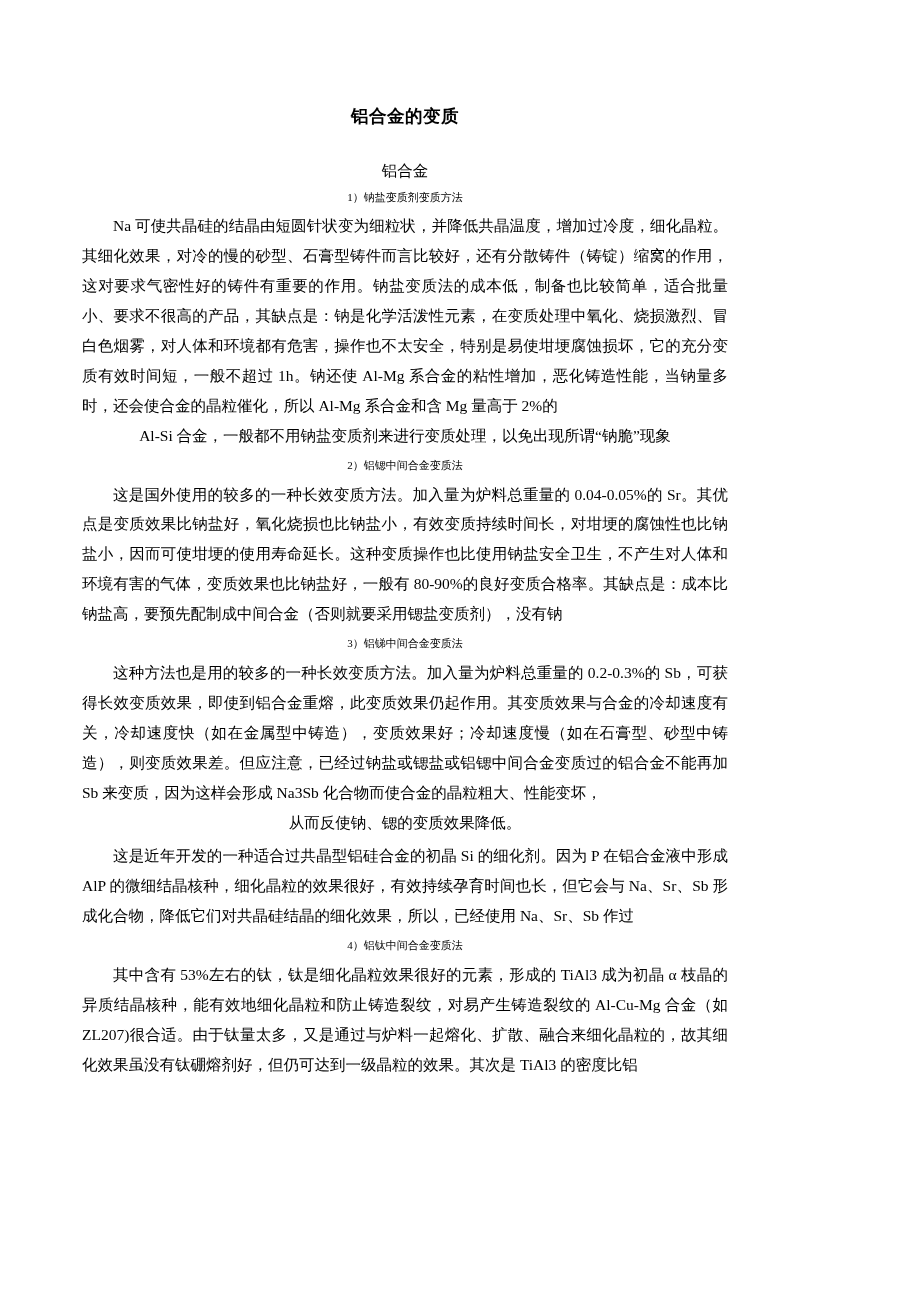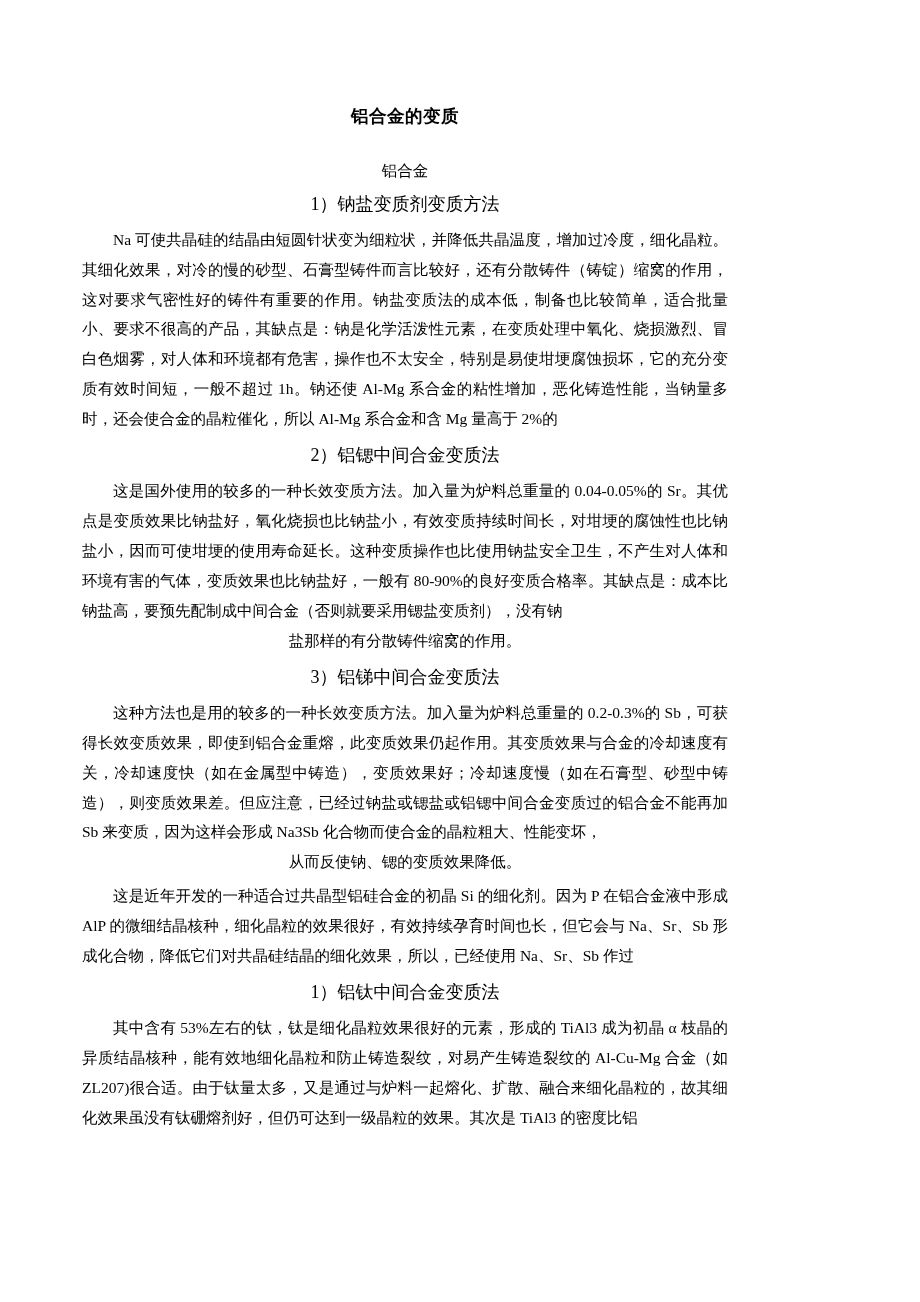--- a/index.html
+++ b/index.html
@@ -29,21 +29,21 @@
     line-height: 1.4;
   }
   .section-head {
     text-align: center;
     font-size: 15.5px;
     line-height: 1.55;
     margin: 4px;
   }
   .sub-head {
     text-align: center;
-    font-size: 18px;
+    font-size: 11px;
     line-height: 1.9;
     margin: 0;
   }
   p.body-text {
     font-size: 15.5px;
     line-height: 1.93;
     margin: 4px;
     text-align: justify;
     text-justify: inter-ideograph;
     text-indent: 2em;
@@ -57,26 +57,26 @@
 </head>
 <body>
 
 <div class="page">
 
   <div class="doc-title">铝合金的变质</div>
 
   <div class="section-head">铝合金</div>
 
   <div class="sub-head">1）钠盐变质剂变质方法</div>
-  <p class="body-text"><span>Na 可使共晶硅的结晶由短圆针状变为细粒状，并降低共晶温度，增加过冷度，细化晶粒。其细化效果，对冷的慢的砂型、石膏型铸件而言比较好，还有分散铸件（铸锭）缩窝的作用，这对要求气密性好的铸件有重要的作用。钠盐变质法的成本低，制备也比较简单，适合批量小、要求不很高的产品，其缺点是：钠是化学活泼性元素，在变质处理中氧化、烧损激烈、冒白色烟雾，对人体和环境都有危害，操作也不太安全，特别是易使坩埂腐蚀损坏，它的充分变质有效时间短，一般不超过 1h。钠还使 Al-Mg 系合金的粘性增加，恶化铸造性能，当钠量多时，还会使合金的晶粒催化，所以 Al-Mg 系合金和含 Mg 量高于 2%的</span></p>
+  <p class="body-text"><span>Na 可使共晶硅的结晶由短圆针状变为细粒状，并降低共晶温度，增加过冷度，细化晶粒。其细化效果，对冷的慢的砂型、石膏型铸件而言比较好，还有分散铸件（铸锭）缩窝的作用，这对要求气密性好的铸件有重要的作用。钠盐变质法的成本低，制备也比较简单，适合批量小、要求不很高的产品，其缺点是：钠是化学活泼性元素，在变质处理中氧化、烧损激烈、冒白色烟雾，对人体和环境都有危害，操作也不太安全，特别是易使坩埂腐蚀损坏，它的充分变质有效时间短，一般不超过 1h。钠还使 Al-Mg 系合金的粘性增加，恶化铸造性能，当钠量多时，还会使合金的晶粒催化，所以 Al-Mg 系合金和含 Mg 量高于 2%的</span><span class="center-tail">Al-Si 合金，一般都不用钠盐变质剂来进行变质处理，以免出现所谓“钠脆”现象</span></p>
 
   <div class="sub-head">2）铝锶中间合金变质法</div>
-  <p class="body-text"><span>这是国外使用的较多的一种长效变质方法。加入量为炉料总重量的 0.04-0.05%的 Sr。其优点是变质效果比钠盐好，氧化烧损也比钠盐小，有效变质持续时间长，对坩埂的腐蚀性也比钠盐小，因而可使坩埂的使用寿命延长。这种变质操作也比使用钠盐安全卫生，不产生对人体和环境有害的气体，变质效果也比钠盐好，一般有 80-90%的良好变质合格率。其缺点是：成本比钠盐高，要预先配制成中间合金（否则就要采用锶盐变质剂），没有钠</span><span class="center-tail">盐那样的有分散铸件缩窝的作用。</span></p>
+  <p class="body-text"><span>这是国外使用的较多的一种长效变质方法。加入量为炉料总重量的 0.04-0.05%的 Sr。其优点是变质效果比钠盐好，氧化烧损也比钠盐小，有效变质持续时间长，对坩埂的腐蚀性也比钠盐小，因而可使坩埂的使用寿命延长。这种变质操作也比使用钠盐安全卫生，不产生对人体和环境有害的气体，变质效果也比钠盐好，一般有 80-90%的良好变质合格率。其缺点是：成本比钠盐高，要预先配制成中间合金（否则就要采用锶盐变质剂），没有钠</span></p>
 
   <div class="sub-head">3）铝锑中间合金变质法</div>
   <p class="body-text"><span>这种方法也是用的较多的一种长效变质方法。加入量为炉料总重量的 0.2-0.3%的 Sb，可获得长效变质效果，即使到铝合金重熔，此变质效果仍起作用。其变质效果与合金的冷却速度有关，冷却速度快（如在金属型中铸造），变质效果好；冷却速度慢（如在石膏型、砂型中铸造），则变质效果差。但应注意，已经过钠盐或锶盐或铝锶中间合金变质过的铝合金不能再加 Sb 来变质，因为这样会形成 Na3Sb 化合物而使合金的晶粒粗大、性能变坏，</span><span class="center-tail">从而反使钠、锶的变质效果降低。</span></p>
 
   <p class="body-text"><span>这是近年开发的一种适合过共晶型铝硅合金的初晶 Si 的细化剂。因为 P 在铝合金液中形成 AlP 的微细结晶核种，细化晶粒的效果很好，有效持续孕育时间也长，但它会与 Na、Sr、Sb 形成化合物，降低它们对共晶硅结晶的细化效果，所以，已经使用 Na、Sr、Sb 作过</span></p>
 
-  <div class="sub-head">1）铝钛中间合金变质法</div>
+  <div class="sub-head">4）铝钛中间合金变质法</div>
   <p class="body-text"><span>其中含有 53%左右的钛，钛是细化晶粒效果很好的元素，形成的 TiAl3 成为初晶 α 枝晶的异质结晶核种，能有效地细化晶粒和防止铸造裂纹，对易产生铸造裂纹的 Al-Cu-Mg 合金（如 ZL207)很合适。由于钛量太多，又是通过与炉料一起熔化、扩散、融合来细化晶粒的，故其细化效果虽没有钛硼熔剂好，但仍可达到一级晶粒的效果。其次是 TiAl3 的密度比铝</span></p>
 
 </div>
 
 </body></html>

